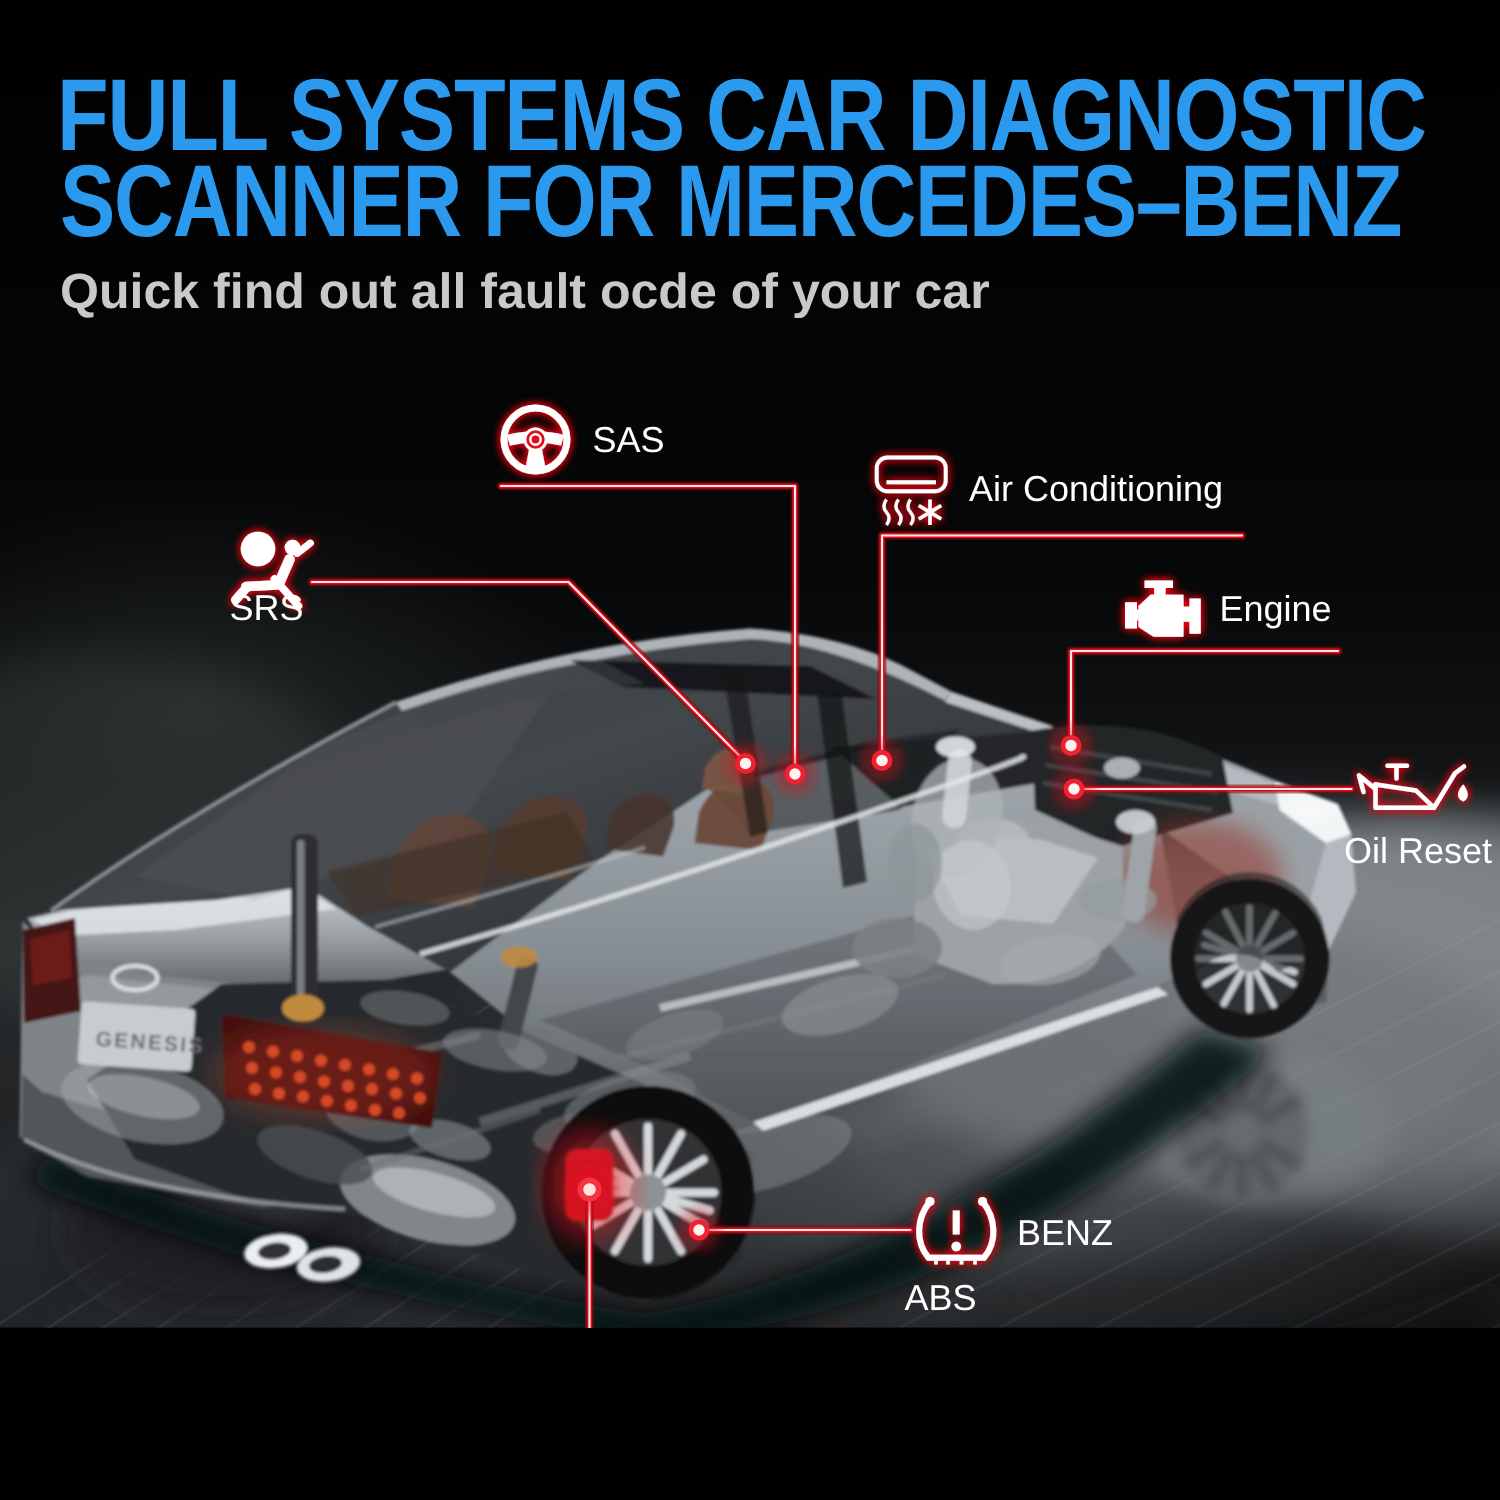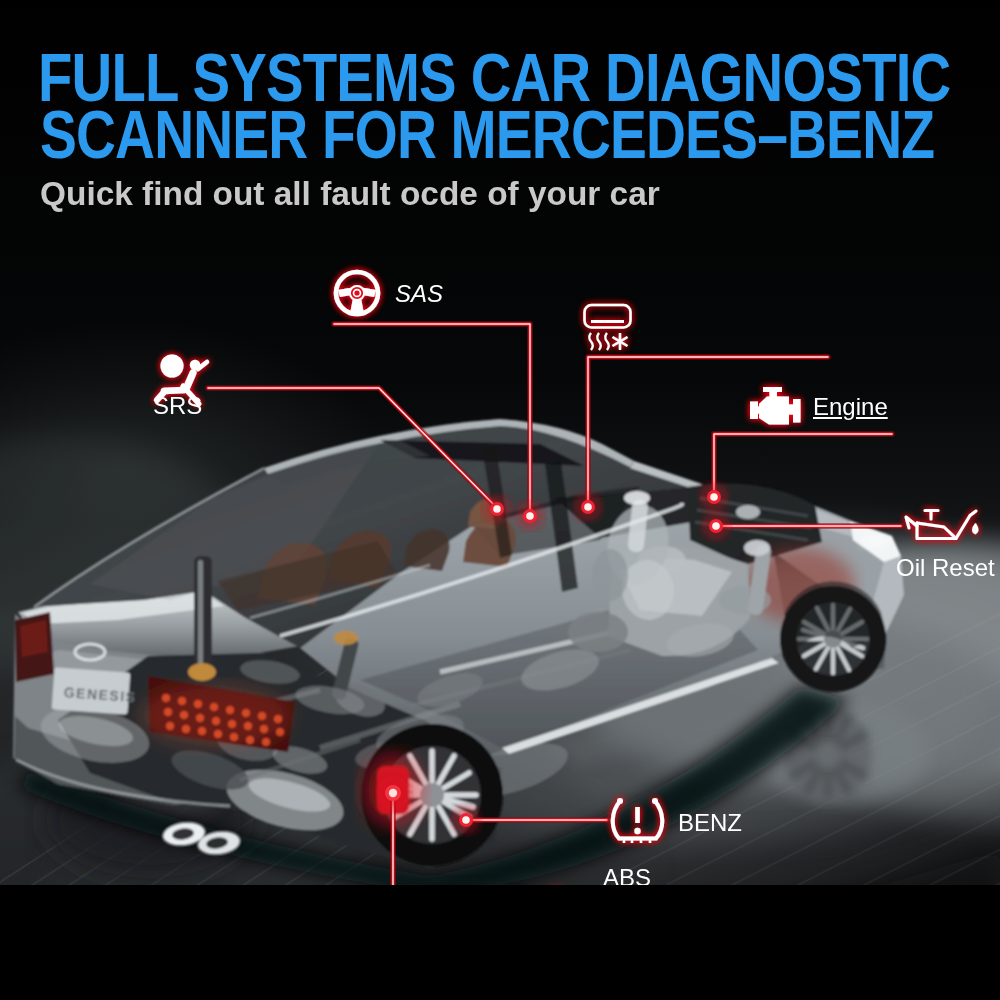--- a/index.html
+++ b/index.html
@@ -488,19 +488,20 @@
       <path d="M580,892.5 Q591,911 580,929.5" stroke="#ffd4d4" stroke-width="1.6"></path>
       <text x="557" y="917" font-family="Liberation Sans, sans-serif" font-size="15.5" font-weight="bold" fill="#fff" text-anchor="middle">ABS</text>
     </g>
   </g>
 </svg>
 
 <div class="t1" style="top:47px;transform:scaleX(0.8285);">FULL SYSTEMS CAR DIAGNOSTIC</div>
 <div class="t1" style="left:40px;top:104px;transform:scaleX(0.8122);">SCANNER FOR MERCEDES–BENZ</div>
 <div class="sub">Quick find out all fault ocde of your car</div>
 
-<div class="lbl" style="left:395px;top:280px;font-style:italic;">SAS</div>
+<div class="lbl" style="left:395px;top:280px;">SAS</div>
 <div class="lbl" style="left:153px;top:392px;">SRS</div>
-<div class="lbl" style="left:813px;top:393px;text-decoration:underline;">Engine</div>
+<div class="lbl" style="left:646px;top:313px;">Air Conditioning</div>
+<div class="lbl" style="left:813px;top:393px;">Engine</div>
 <div class="lbl" style="left:896px;top:554px;">Oil Reset</div>
 <div class="lbl" style="left:678px;top:809px;">BENZ</div>
-<div class="lbl" style="left:603px;top:852px;margin-top:12px;">ABS</div>
+<div class="lbl" style="left:603px;top:852px;">ABS</div>
 </div>
 
 </body></html>

